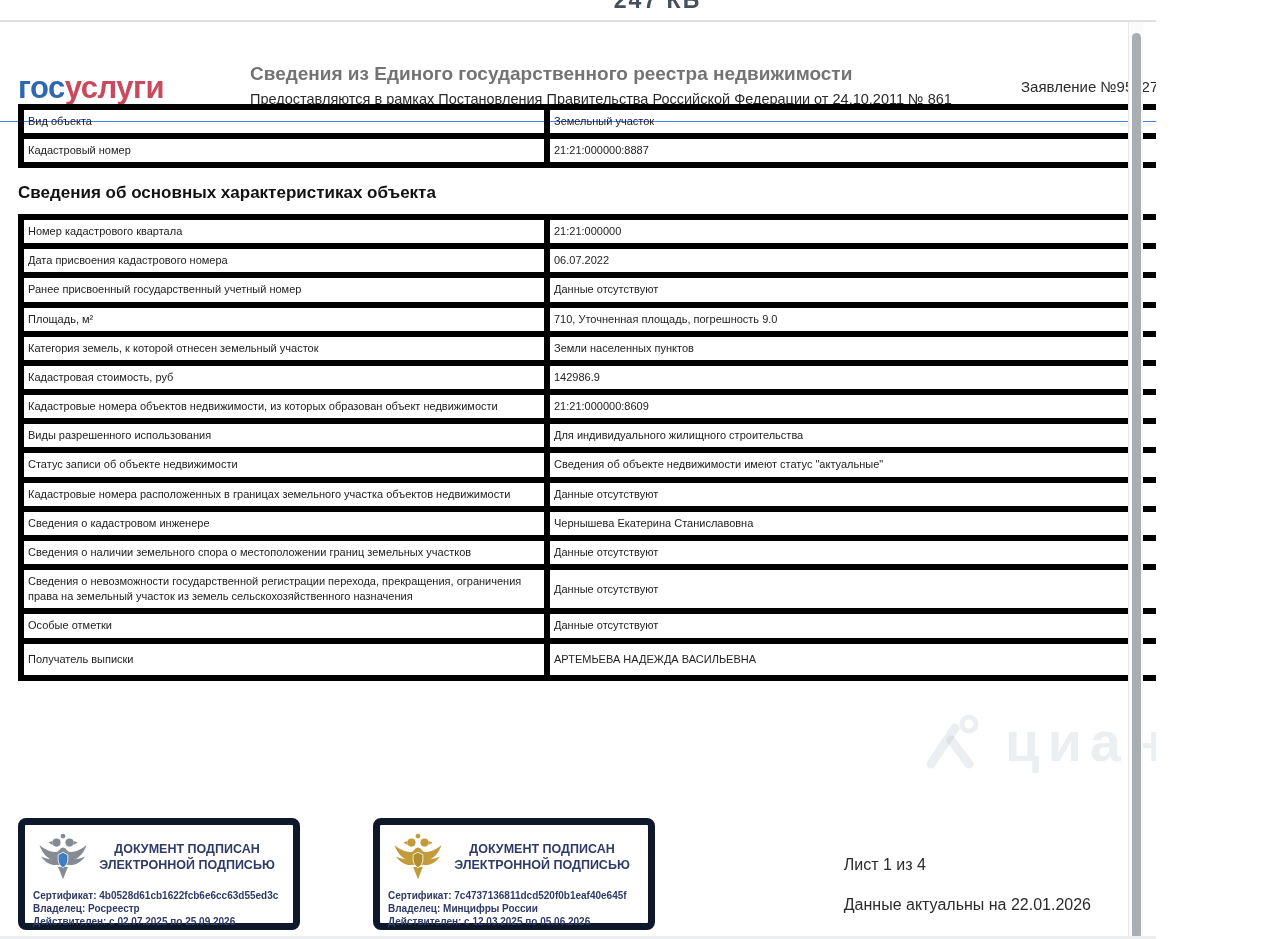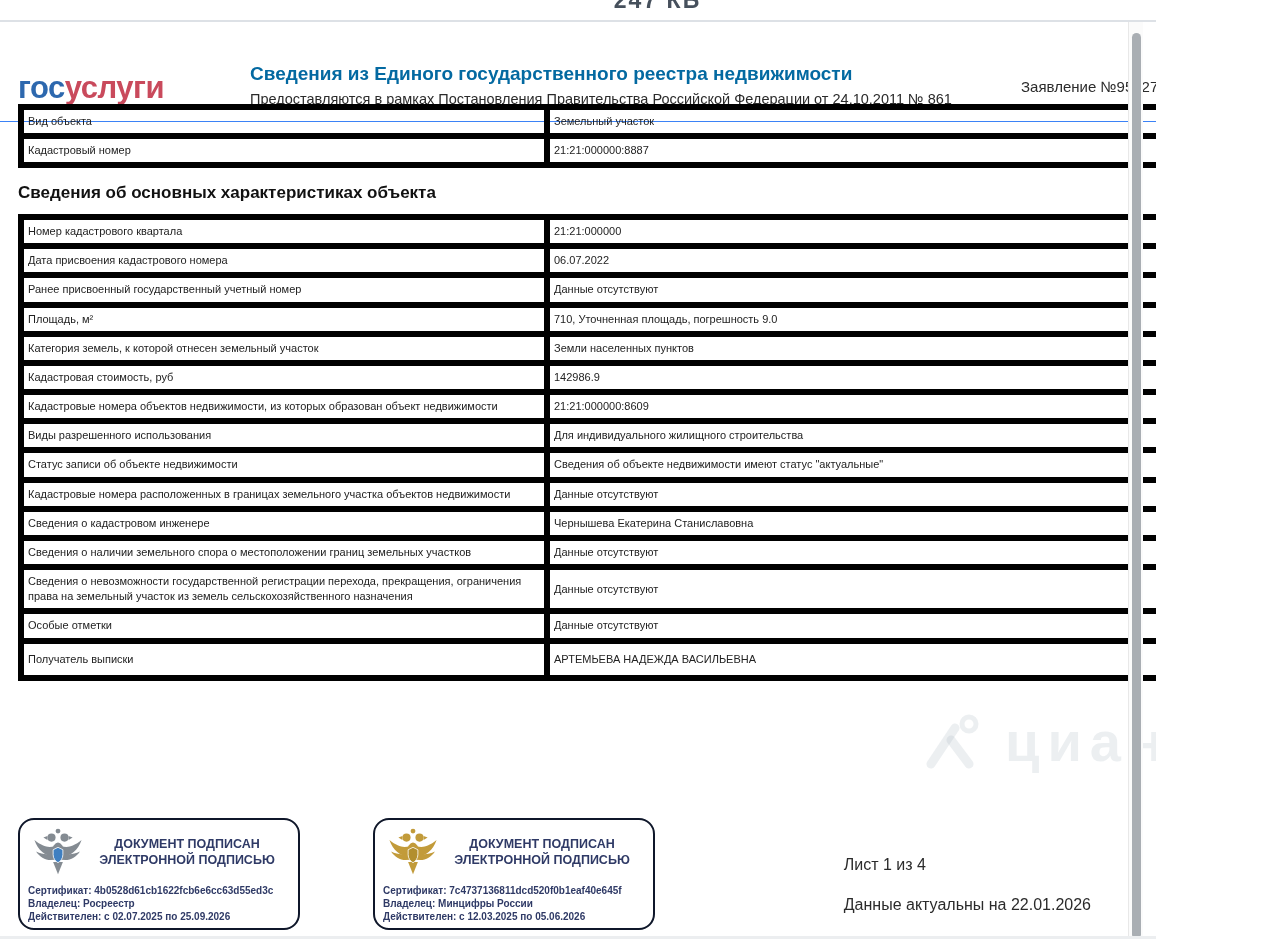--- a/index.html
+++ b/index.html
@@ -11,21 +11,21 @@
     font-size:23px; font-weight:bold; color:#46505c; letter-spacing:2px; }
   .top-divider { position:absolute; top:20px; left:0; width:1280px; height:2px; background:#dde1e6; }
 
   
   .header { position:absolute; top:22px; left:0; width:1265px; height:67px; background:#fff;
     border-bottom:1px solid #3b82f6;margin-top:32px; }
   .logo { position:absolute; left:18px; top:16px; font-size:31px; font-weight:bold; letter-spacing:-0.5px; }
   .logo .blue { color:#2d68ae; }
   .logo .red { color:#c94a5c; }
   .title-block { position:absolute; left:250px; top:9px; width:760px; }
-  .doc-title { font-size:19px; font-weight:bold; color:#0369a1; line-height:1.2; }
+  .doc-title { font-size:19px; font-weight:bold; color:#737373; line-height:1.2; }
   .doc-subtitle { font-size:14.5px; color:#2b2b2b; margin-top:5px; }
   .application-no { position:absolute; right:65px; top:24px; font-size:15px; color:#2b2b2b; }
 
   
   table { border-collapse:collapse; table-layout:fixed; width:1204px; }
   td { border:6px solid #000000; padding:4px 4px; font-size:11px; line-height:1.38;
     color:#222; vertical-align:middle; word-wrap:break-word; }
   td.label { width:512px; }
   .tbl-object { position:absolute; top:104px; left:18px; }
   .section-title { position:absolute; top:183px; left:18px; font-size:17px; font-weight:bold; color:#111; }
@@ -35,21 +35,21 @@
   
   .watermark { position:absolute; left:925px; top:714px; display:flex; align-items:center;
     color:rgba(168,180,192,0.22); pointer-events:none; }
   .watermark .wm-text { font-size:56px; font-weight:bold; letter-spacing:8px; line-height:1; }
   .watermark svg { margin-right:14px; }
   .wm-reg { position:absolute; right:-12px; top:-16px; width:14px; height:14px;
     border:2px solid rgba(168,180,192,0.22); border-radius:50%; }
 
   
   .stamp { position:absolute; top:818px; width:282px; height:112px; box-sizing:border-box;
-    border:2px solid #0f172a; border-radius:16px; background:#fff; padding:5px 8px; }
+    border:7px solid #0f172a; border-radius:8px; background:#fff; padding:5px 8px; }
   .stamp.s1 { left:18px; }
   .stamp.s2 { left:373px; }
   .stamp-top { display:flex; align-items:center; height:56px; }
   .stamp-top svg { flex:0 0 auto; margin-left:4px; }
   .stamp-title { flex:1; text-align:center; font-weight:bold; font-size:12.5px; color:#2f3a66;
     line-height:1.25; padding:0 4px; white-space:pre-line; }
   .stamp-lines { margin-top:3px; font-size:10px; font-weight:bold; color:#2f3a66; line-height:1.3; }
 
   
   .footer-right { position:absolute; right:65px; top:856px; text-align:left; font-size:16px; color:#2b2b2b; }

